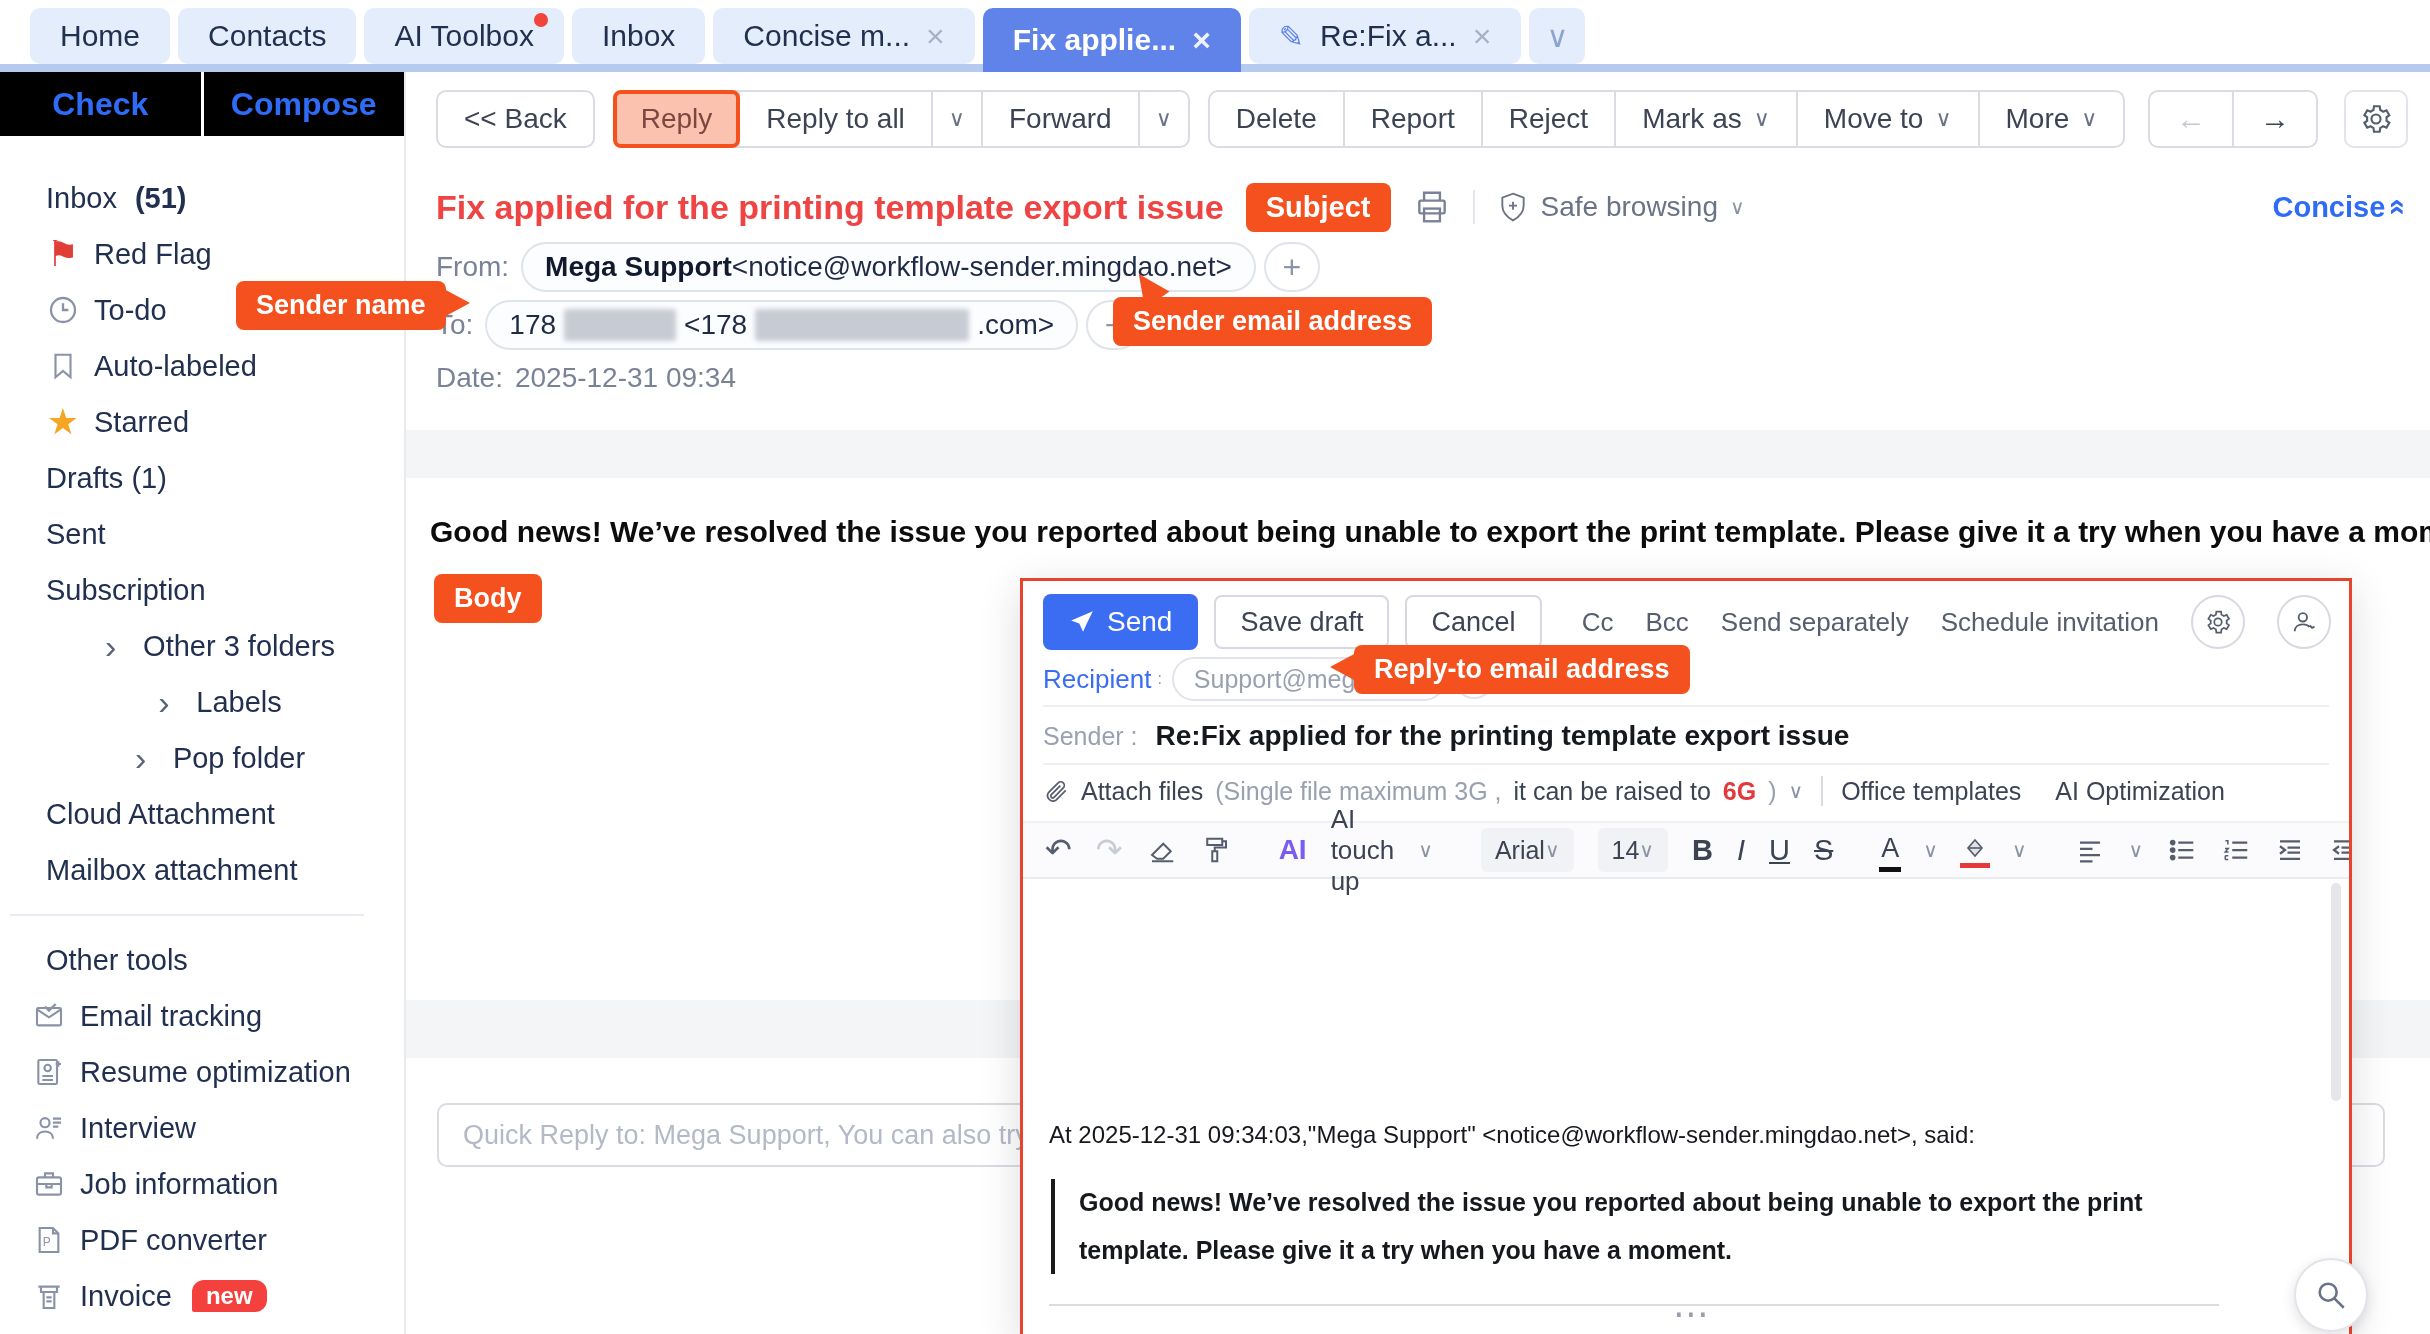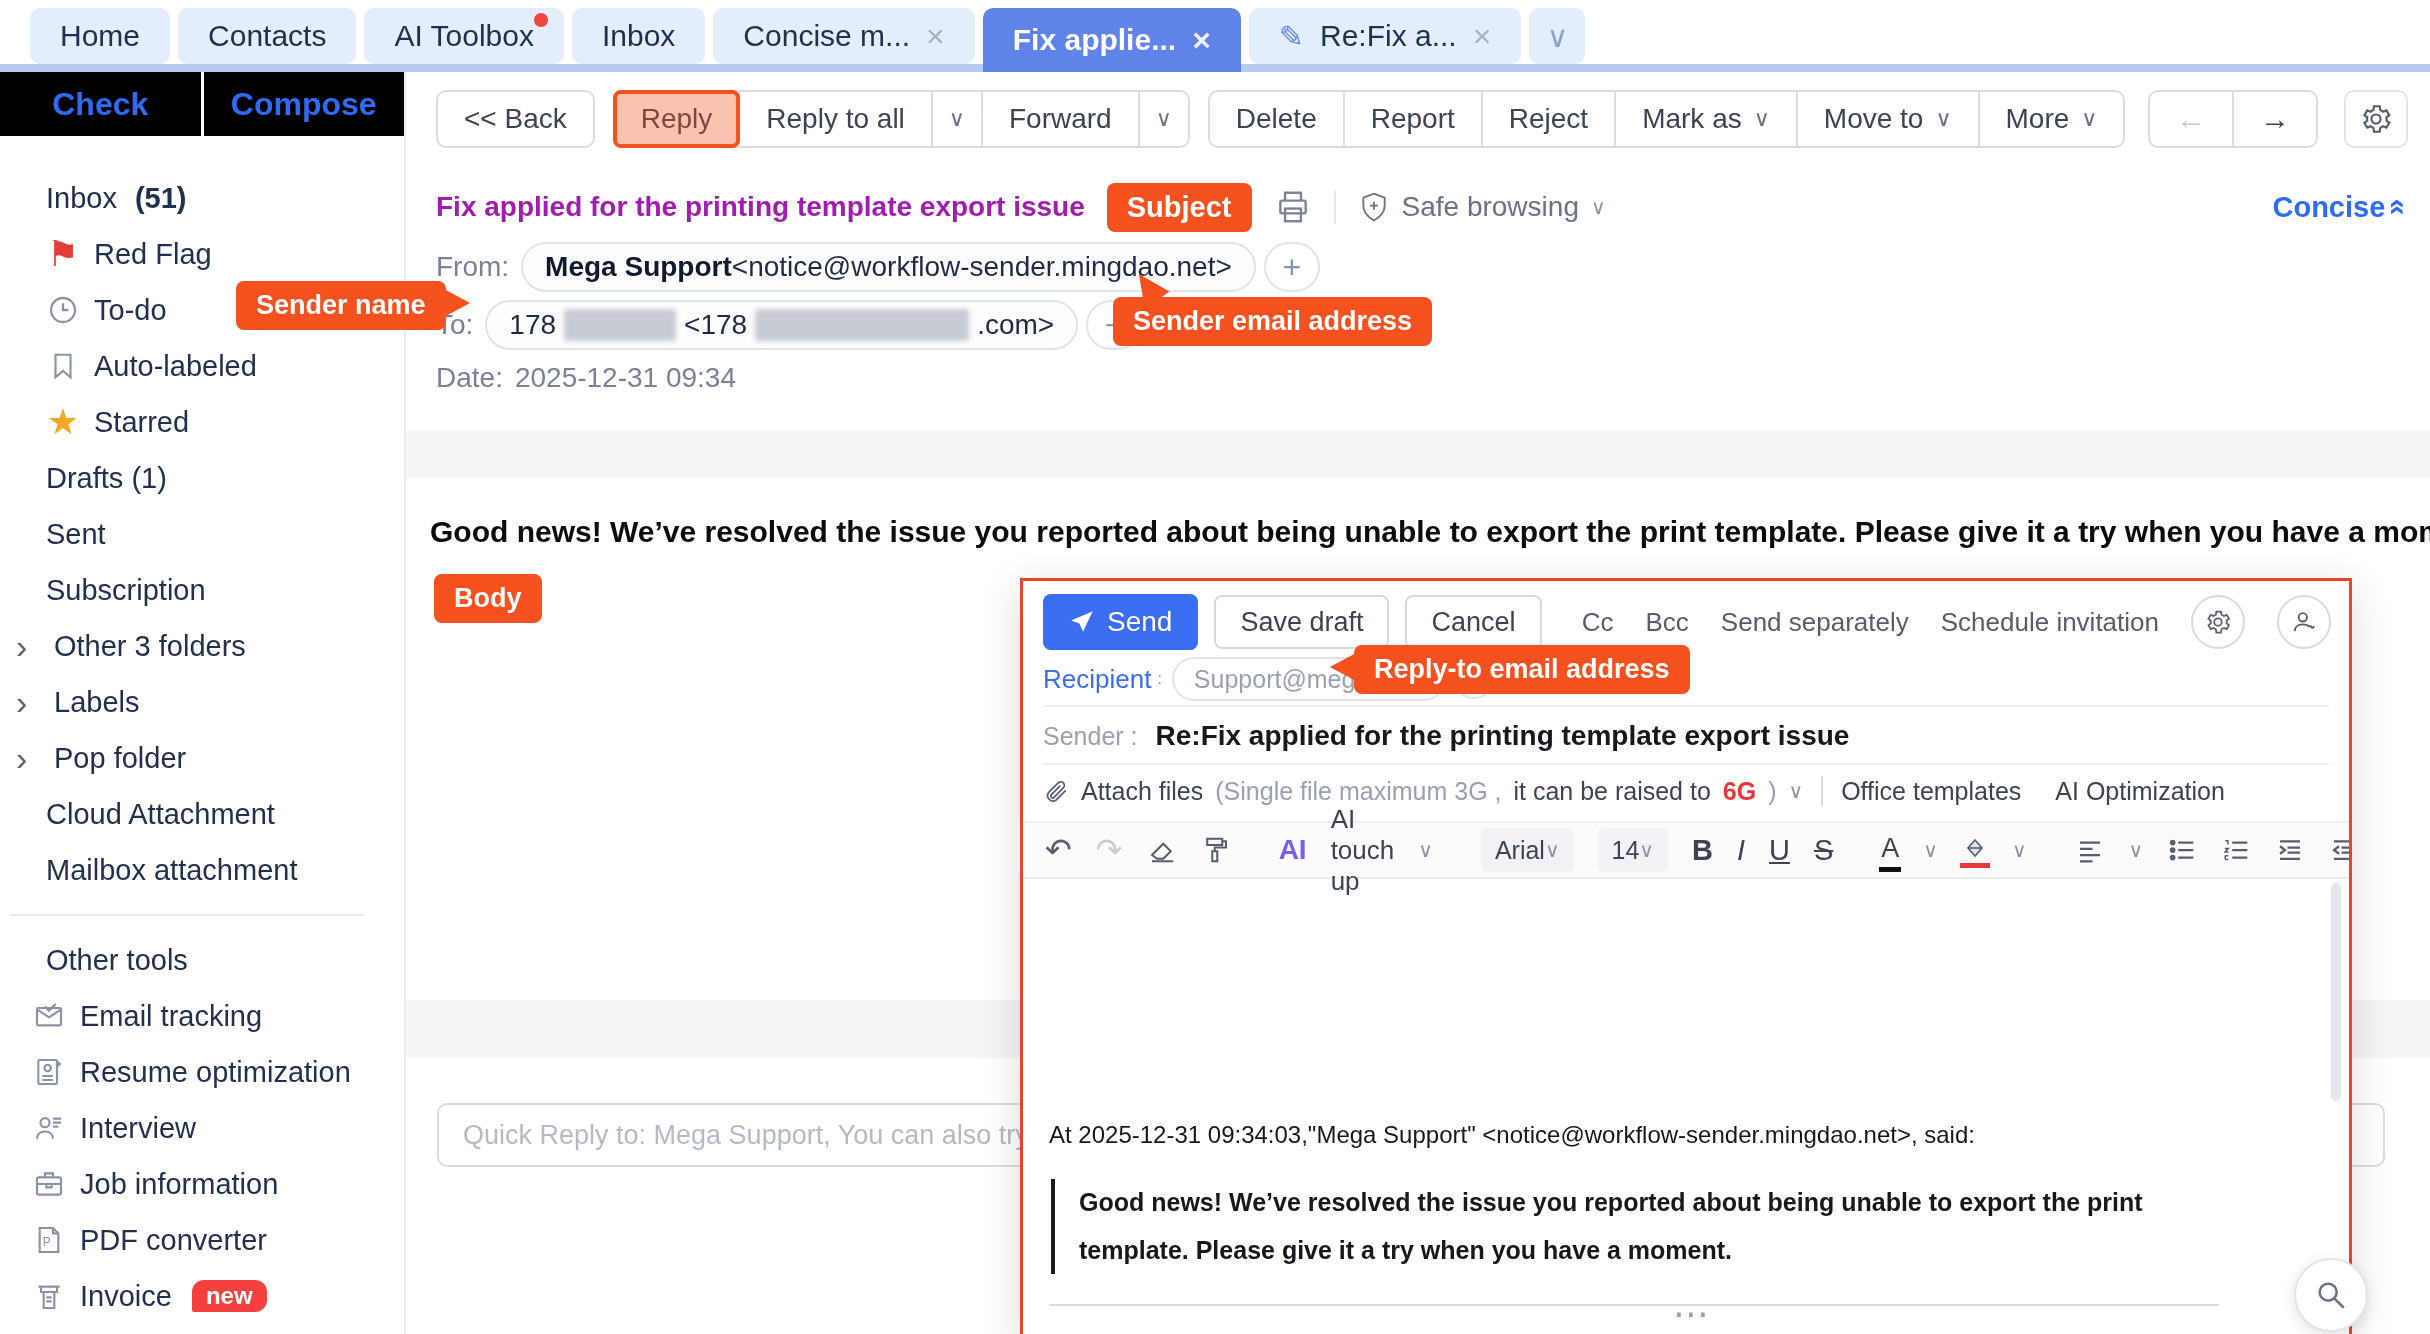--- a/index.html
+++ b/index.html
@@ -33,21 +33,21 @@
 
   
   .sidebar{position:absolute;top:72px;left:0;width:404px;bottom:0;background:#fff;
            border-right:2px solid #e8ebf1;z-index:3;}
   .sidebar-actions{display:flex;height:64px;gap:3px;background:#fff;}
   .sidebar-actions .cell{flex:1;background:#000000;display:flex;align-items:center;justify-content:center;
            font-size:32px;font-weight:bold;color:#2e6bf6;}
   .sidebar-list{padding-top:34px;}
   .item{height:56px;display:flex;align-items:center;font-size:29px;color:#22304f;padding-left:46px;gap:14px;}
   .item .cnt{font-weight:bold;margin-left:4px;}
-  .item.exp{padding-left:16px;}
+  .item.exp{padding-left:36px;justify-content:center;}
   .item.exp .i-exp{color:#5a6478;font-size:34px;width:24px;}
   .item .sicon{width:34px;height:34px;display:flex;align-items:center;justify-content:center;color:#8a93a6;}
   .item.tool{padding-left:32px;}
   .sdiv{height:2px;background:#e8ebf1;margin:16px 40px 16px 10px;}
   .newbadge{background:#f5413d;color:#fff;font-size:24px;font-weight:bold;border-radius:12px 12px 12px 2px;
             padding:2px 14px;margin-left:6px;}
 
   
   .main{position:absolute;left:406px;top:72px;right:0;bottom:0;background:#fff;}
   .mtoolbar{position:absolute;top:18px;left:30px;right:200px;display:flex;gap:18px;font-size:28px;color:#3c4353;}
@@ -62,21 +62,21 @@
   .replywrap{position:relative;}
   .hl{position:absolute;inset:-2px;border:4px solid #f4511e;background:rgba(244,81,30,.35);border-radius:8px;}
   .navbtns{position:absolute;top:18px;right:112px;display:flex;}
   .navbtns .btn{padding:0 26px;font-size:30px;}
   .navbtns .i-larr{color:#c3c9d4;}
   .navbtns .i-rarr{color:#3c4353;}
   .gearbtn{position:absolute;top:18px;right:22px;width:64px;height:58px;border:2px solid #e1e4ea;
            border-radius:10px;display:flex;align-items:center;justify-content:center;color:#565d6d;box-sizing:border-box;}
 
   .subjrow{position:absolute;top:108px;left:30px;right:22px;height:54px;display:flex;align-items:center;gap:22px;}
-  .subject-title{font-size:28px;font-weight:bold;color:#a21caf;white-space:nowrap;}
+  .subject-title{font-size:34px;font-weight:bold;color:#ef4444;white-space:nowrap;}
   .badge-subject{background:#f4511e;color:#fff;font-weight:bold;font-size:29px;border-radius:8px;padding:8px 20px;}
   .ticon{color:#7a8295;display:flex;align-items:center;}
   .vdiv{width:2px;height:34px;background:#e3e6ee;}
   .safeb{display:flex;align-items:center;gap:12px;color:#6a7386;font-size:28px;}
   .concise{margin-left:auto;display:flex;align-items:center;gap:6px;color:#2e6bf6;font-size:29px;font-weight:bold;}
 
   .metarow{position:absolute;left:30px;display:flex;align-items:center;font-size:28px;color:#7a8295;}
   .pill{display:flex;align-items:center;border:2px solid #dfe3ea;border-radius:28px;background:#fcfdff;
         height:50px;padding:0 22px;color:#1f2a44;margin-left:12px;box-sizing:border-box;white-space:nowrap;}
   .pill .pname{font-weight:bold;color:#10192e;}

